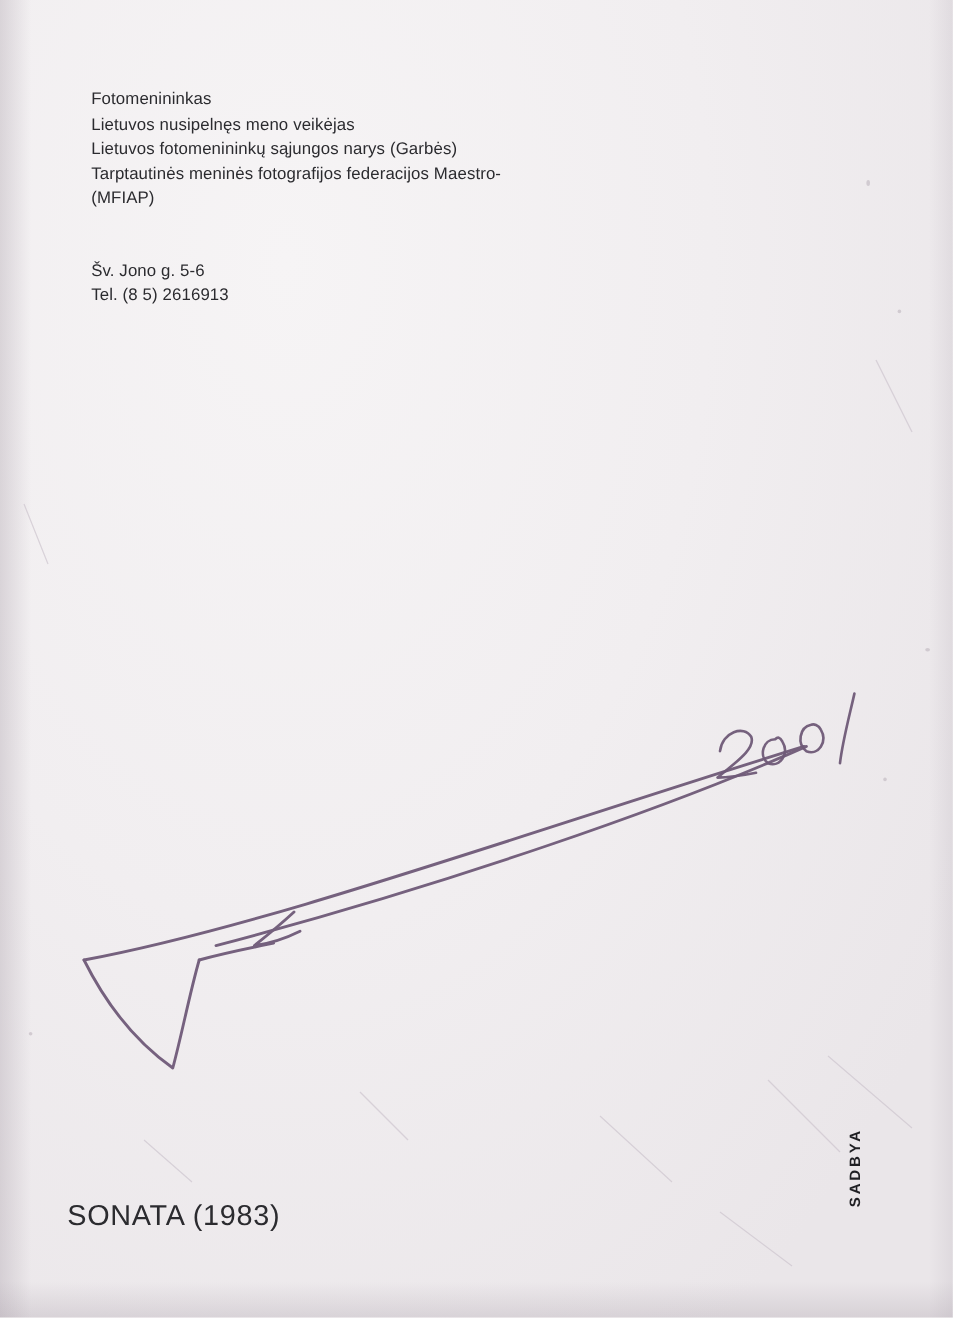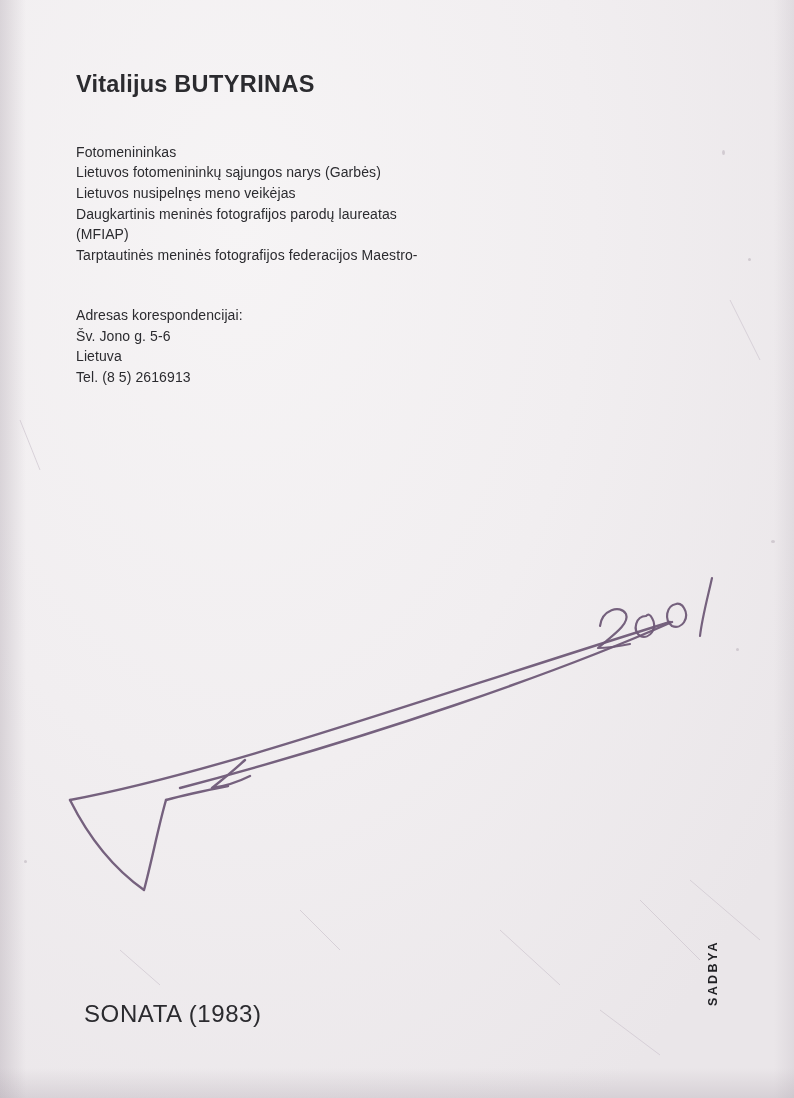--- a/index.html
+++ b/index.html
@@ -77,21 +77,21 @@
   .block p {
     margin: 0;
     white-space: pre;
   }
   .block.credentials {
     margin-bottom: 40px;
   }
 
   .caption {
     position: absolute;
-    left: 84px;
+    left: 56px;
     top: 1000px;
     font-size: 24px;
     letter-spacing: 0.6px;
   }
 
   .sidestamp {
     position: absolute;
     right: 74px;
     top: 940px;
     font-size: 12.5px;
@@ -139,38 +139,31 @@
     <path d="M300 910 L340 950"></path>
     <path d="M120 950 L160 985"></path>
     <path d="M730 300 L760 360"></path>
     <path d="M20 420 L40 470"></path>
     <path d="M600 1010 L660 1055"></path>
   </g>
 </svg>
 
 <div class="content">
 
-  <h1 class="doc-title">
-    <span class="given">Vitalijus</span>
-    <span class="family">BUTYRINAS</span>
-  </h1>
 
   <div class="block credentials">
     <p>Fotomenininkas</p>
+    <p>Lietuvos nusipelnęs meno veikėjas</p>
     <p>Lietuvos fotomenininkų sąjungos narys (Garbės)</p>
-    <p>Lietuvos nusipelnęs meno veikėjas</p>
-    <p>Daugkartinis meninės fotografijos parodų laureatas</p>
+    <p>Tarptautinės meninės fotografijos federacijos Maestro-</p>
     <p>(MFIAP)</p>
-    <p>Tarptautinės meninės fotografijos federacijos Maestro-</p>
   </div>
 
   <div class="block address">
-    <p>Adresas korespondencijai:</p>
     <p>Šv. Jono g. 5-6</p>
-    <p>Lietuva</p>
     <p>Tel. (8 5) 2616913</p>
   </div>
 
 </div>
 
 <svg class="signature" viewBox="0 0 700 360">
   <g fill="none" stroke="#6f5a78" stroke-width="2.4" stroke-linecap="round" stroke-linejoin="round" opacity="0.95">
 
     <path d="M30 240 C 180 212, 380 140, 630 62"></path>
     <path d="M632 62 C 520 112, 330 178, 140 228"></path>

